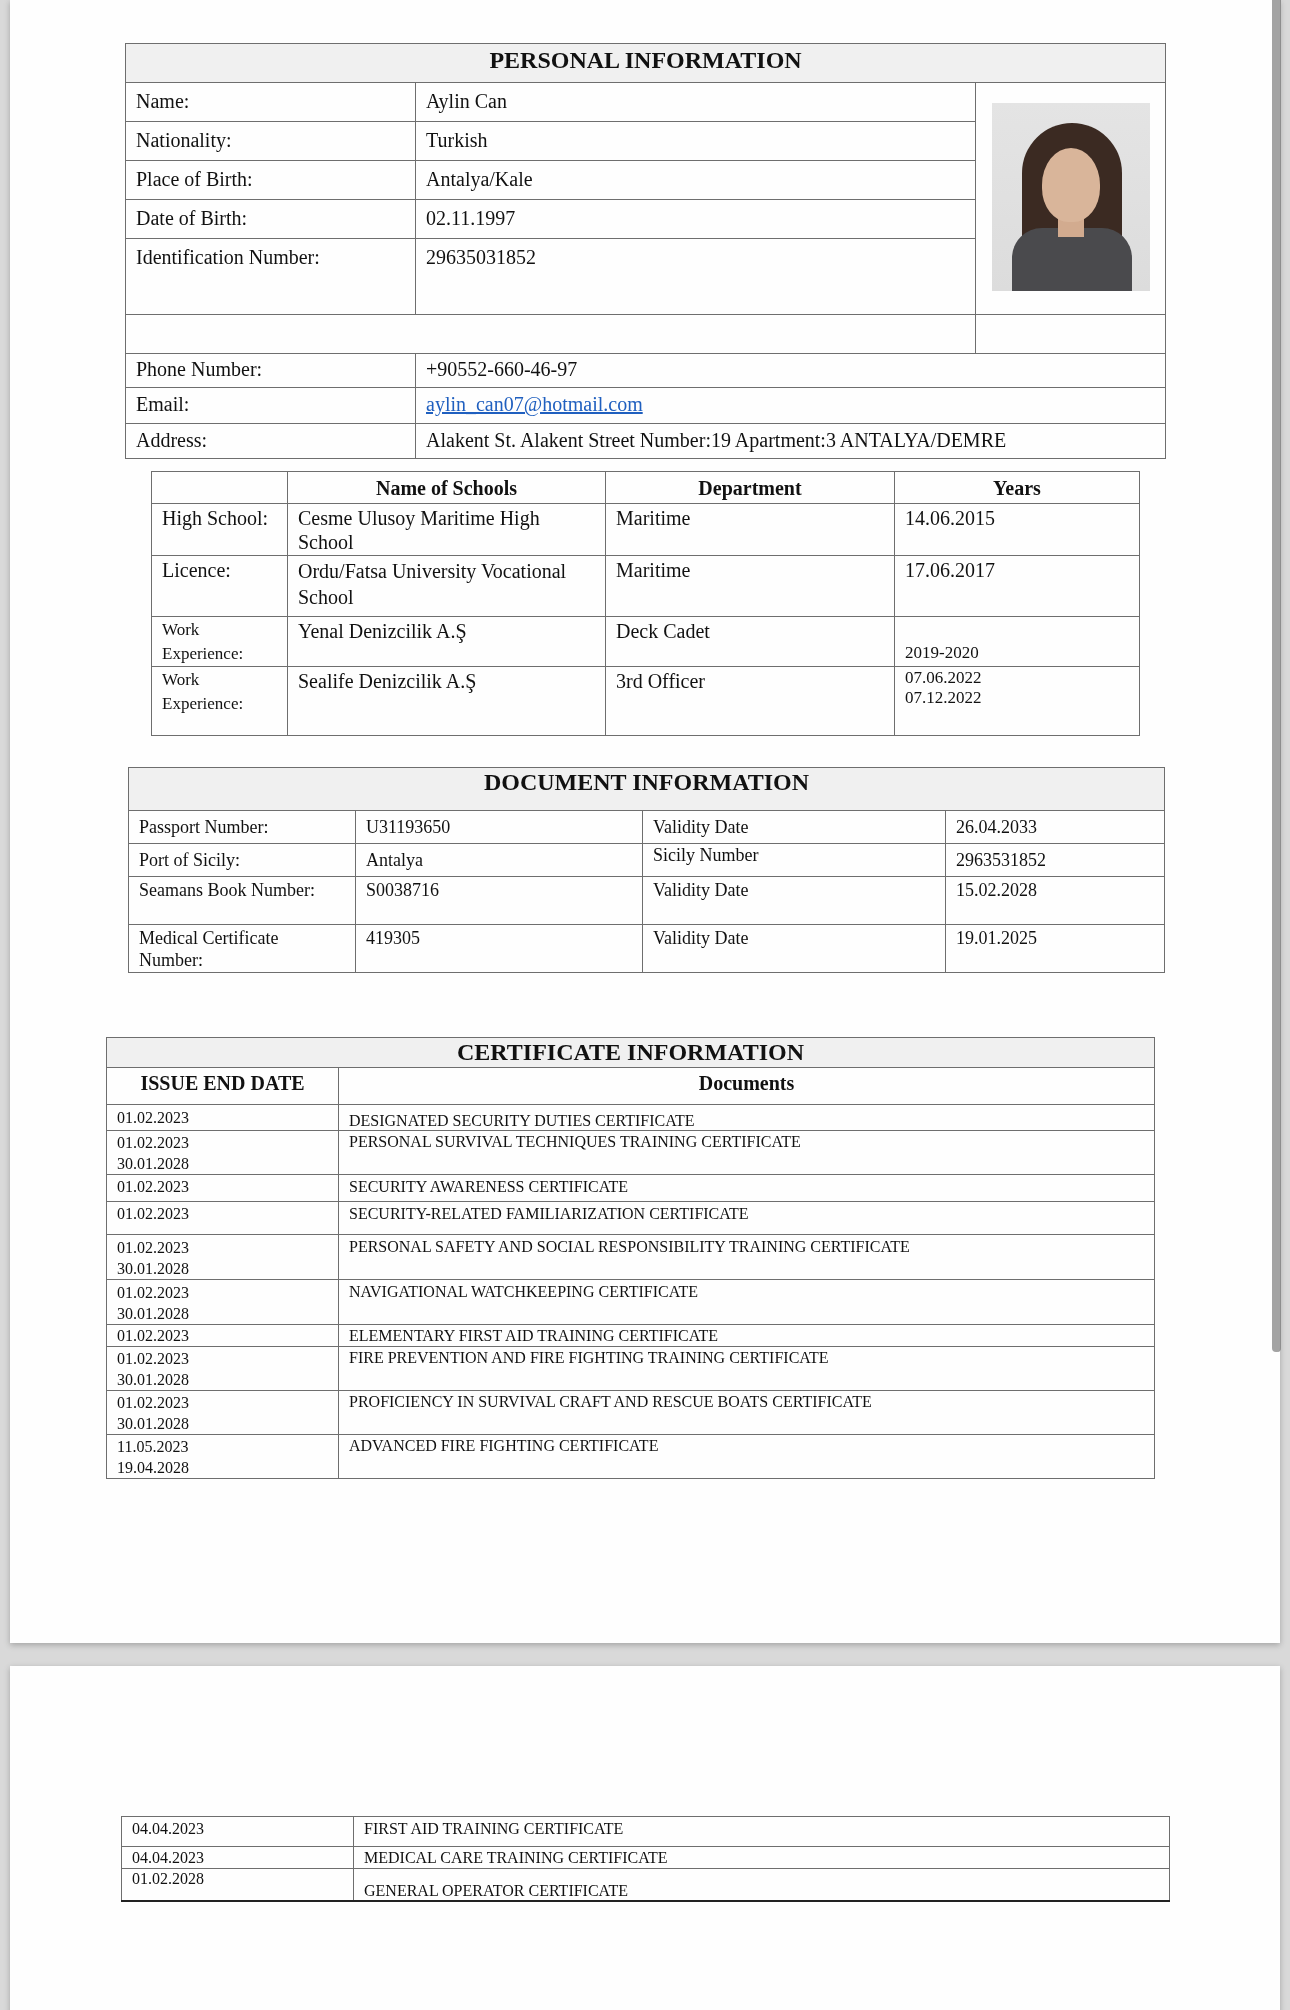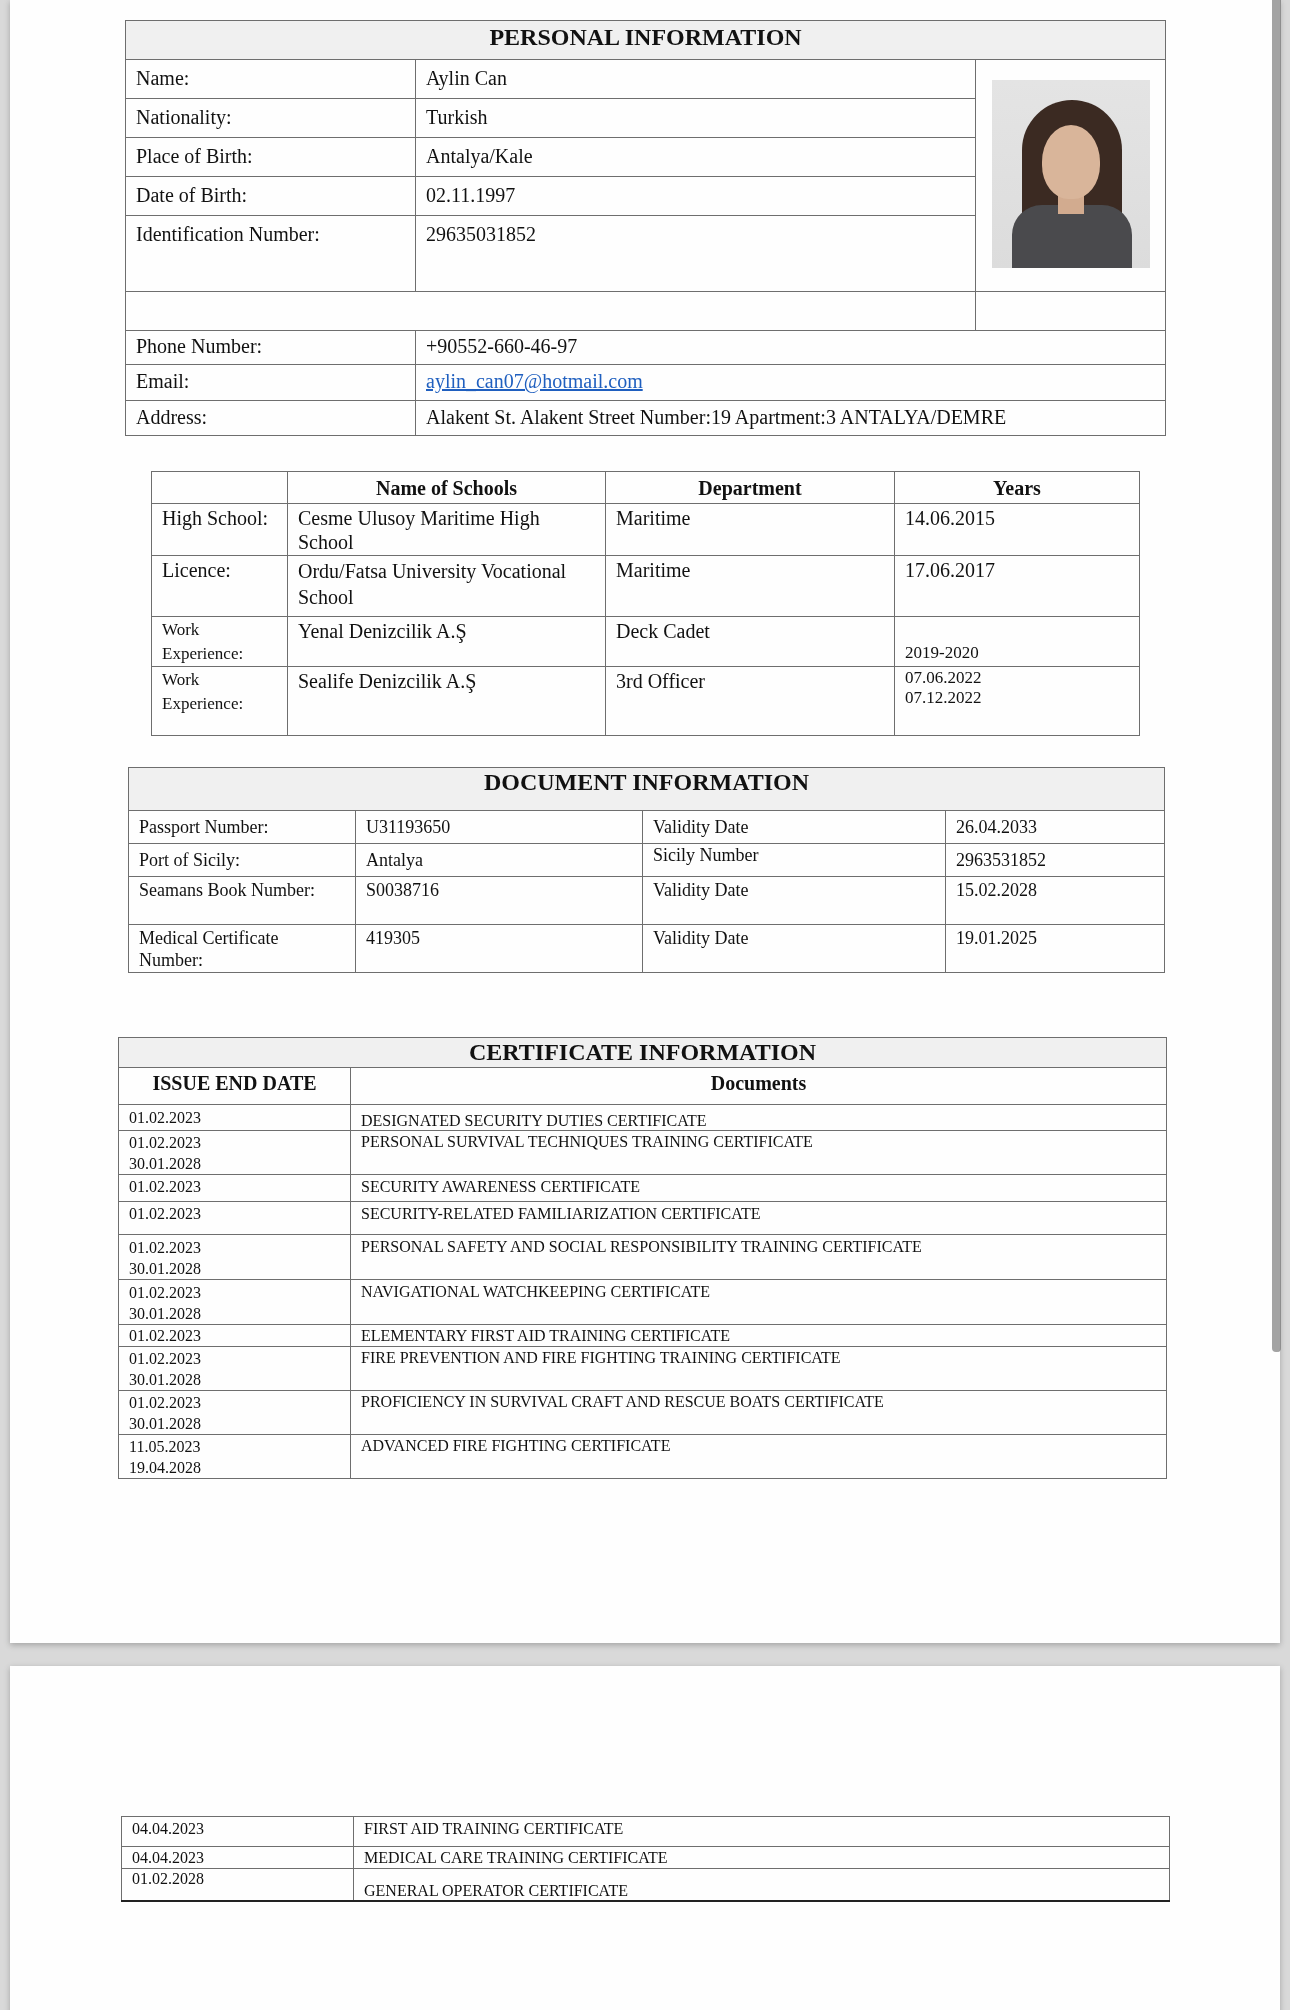--- a/index.html
+++ b/index.html
@@ -53,21 +53,21 @@
   .photo .neck {
     position: absolute; left: 66px; top: 112px; width: 26px; height: 22px;
     background: #d2ab8f;
   }
 </style>
 </head>
 <body>
 
 <div class="page page1">
 
-  <table style="left:115px; top:20px; width:1040px;">
+  <table style="left:115px; top:43px; width:1040px;">
     <colgroup>
         <col style="width:290px">
         <col style="width:560px">
         <col style="width:190px">
       </colgroup>
     <tbody>
         <tr style="height:39px">
       <td colspan="3" class="hdr" style="line-height:32px">PERSONAL INFORMATION</td>
     </tr>
     <tr style="height:39px">
@@ -191,21 +191,21 @@
     </tr>
     <tr style="height:48px">
       <td class="f18" style="padding-top:2px">Medical Certificate Number:</td>
       <td class="f18" style="padding-top:2px">419305</td>
       <td class="f18" style="padding-top:2px">Validity Date</td>
       <td class="f18" style="padding-top:2px">19.01.2025</td>
     </tr>
   </tbody>
     </table>
 
-  <table style="left:108px; top:1037px; width:1048px;">
+  <table style="left:96px; top:1037px; width:1048px;">
     <colgroup>
         <col style="width:232px">
         <col style="width:816px">
       </colgroup>
     <tbody>
         <tr style="height:30px">
       <td colspan="2" class="hdr" style="line-height:28px">CERTIFICATE INFORMATION</td>
     </tr>
     <tr style="height:37px">
       <td class="f20 bold center" style="padding-top:3px">ISSUE END DATE</td>

